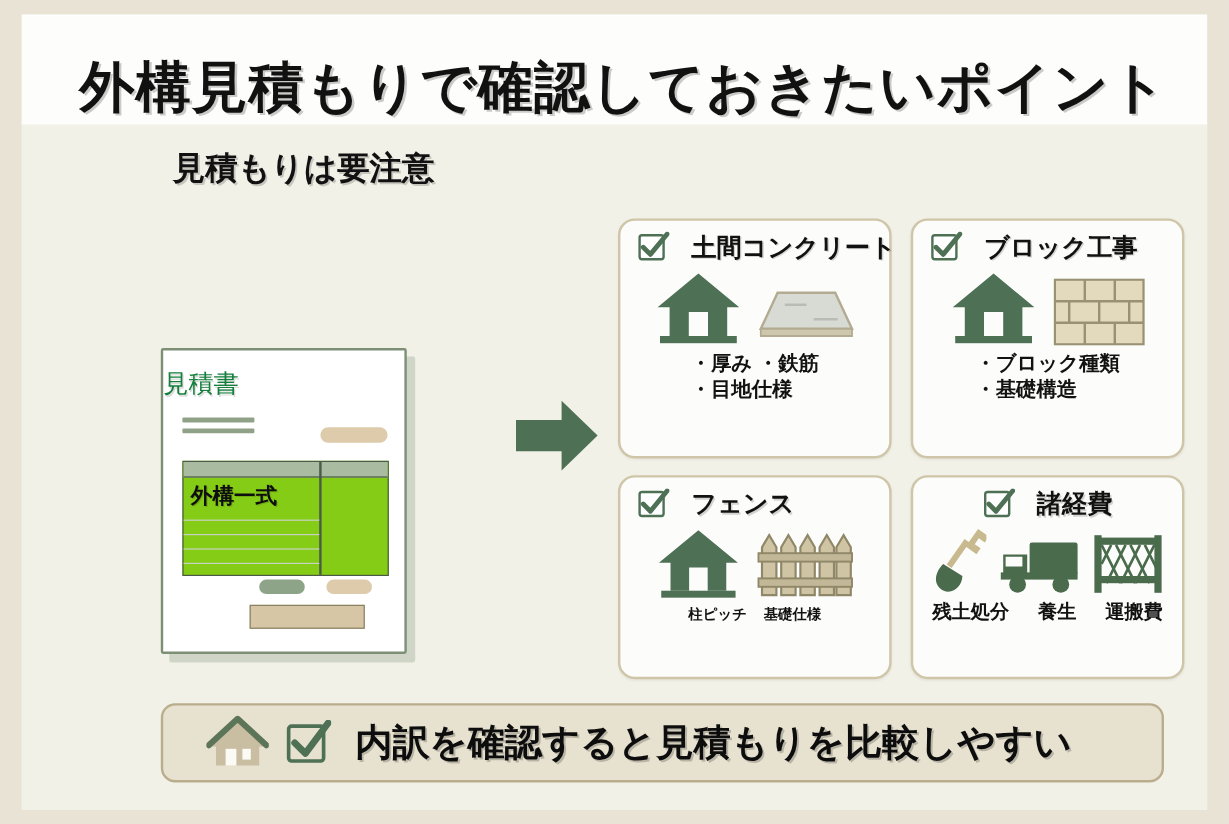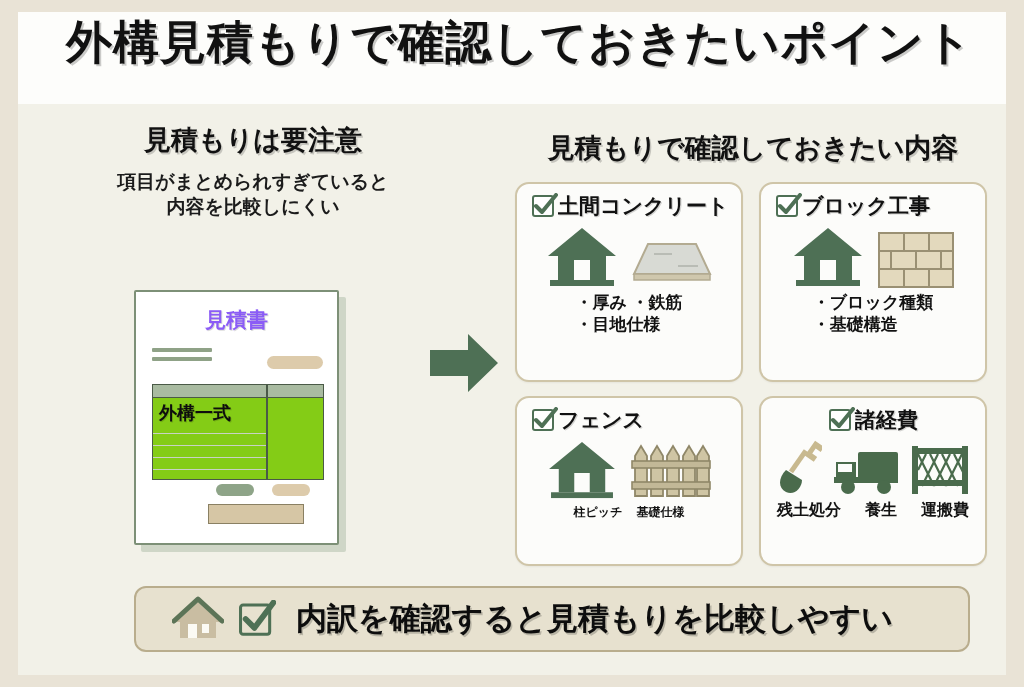--- a/index.html
+++ b/index.html
@@ -14,21 +14,21 @@
     width: 1024px; height: 687px;
     background: #e9e3d6;
   }
 
   
   .title-band {
     position: absolute;
     left: 18px; top: 12px;
     width: 988px; height: 92px;
     background: #fdfdfb;
-    display: flex; align-items: flex-start; justify-content: center; padding-left: 15px;
+    display: flex; align-items: flex-end; justify-content: center; padding-left: 15px;
   }
   .title-text {
     font-size: 46px;
     font-weight: bold;
     letter-spacing: 1px;
     color: #111111;
     white-space: nowrap;
     text-shadow: 2px 2px 0 rgba(0,0,0,0.20);
   }
 
@@ -80,23 +80,23 @@
   .doc {
     position: absolute; left: 0; top: 0;
     width: 205px; height: 255px;
     background: #ffffff;
     border: 2px solid #7d9077;
     border-radius: 2px;
     overflow: hidden;
   }
   .doc-title {
     margin-top: 14px;
-    text-align: center;
-    font-size: 21px; font-weight: bold;
-    color: #8b5cf6;
+    text-align: left;
+    font-size: 21px; font-weight: normal;
+    color: #15803d;
     text-shadow: 1px 1px 0 rgba(0,0,0,0.15);
   }
   .doc-lines { position: absolute; left: 16px; top: 56px; }
   .doc-line { width: 60px; height: 4px; background: #8fa287; margin-bottom: 5px; border-radius: 1px; }
   .doc-pill-tan {
     position: absolute; right: 14px; top: 64px;
     width: 56px; height: 13px; background: #ddcbab; border-radius: 7px;
   }
   .doc-table {
     position: absolute; left: 16px; top: 92px;
@@ -147,21 +147,21 @@
   }
   .card {
     background: #fcfcfa;
     border: 2px solid #cfc5a8;
     border-radius: 14px;
     padding: 8px 10px 6px;
     display: flex; flex-direction: column; align-items: center;
     box-shadow: 0 1px 2px rgba(0,0,0,0.05);
   }
   .card-head {
-    display: flex; align-items: center; gap: 0;
+    display: flex; align-items: center; gap: 18px;
     align-self: flex-start;
     margin-left: 4px;
   }
   .card-title {
     font-size: 21px; font-weight: bold; color: #111;
     text-shadow: 1.2px 1.2px 0 rgba(0,0,0,0.16);
     white-space: nowrap;
   }
   .card-icons {
     flex: 0 0 auto;
@@ -214,24 +214,20 @@
 
   <div class="title-band">
     <div class="title-text">外構見積もりで確認しておきたいポイント</div>
   </div>
 
   <div class="body-panel">
 
     <div class="left-col">
       <div class="left-head">
         <div>見積もりは要注意</div>
-      </div>
-      <div class="left-sub">
-        <div>項目がまとめられすぎていると</div>
-        <div>内容を比較しにくい</div>
       </div>
     </div>
 
     <div class="doc-wrap">
       <div class="doc-shadow"></div>
       <div class="doc">
         <div class="doc-title">見積書</div>
         <div class="doc-lines">
           <div class="doc-line"></div>
           <div class="doc-line"></div>
@@ -253,21 +249,20 @@
           <span class="pill-tan2"></span>
         </div>
         <div class="doc-bigbox"></div>
       </div>
     </div>
 
     <svg class="arrow" width="72" height="66" viewBox="0 0 72 66">
       <path d="M2 20 H40 V4 L70 33 L40 62 V46 H2 Z" fill="#4e7055"></path>
     </svg>
 
-    <div class="right-head">見積もりで確認しておきたい内容</div>
 
     <div class="cards">
 
       <div class="card">
         <div class="card-head">
           <svg width="27" height="27" viewBox="0 0 27 27">
             <rect x="2" y="3" width="20" height="20" rx="2" fill="#fff" stroke="#4e7055" stroke-width="2"></rect>
             <path d="M5 13 L11 19 L25 2" fill="none" stroke="#4e7055" stroke-width="4" stroke-linecap="round" stroke-linejoin="round"></path>
           </svg>
           <span class="card-title">土間コンクリート</span>

